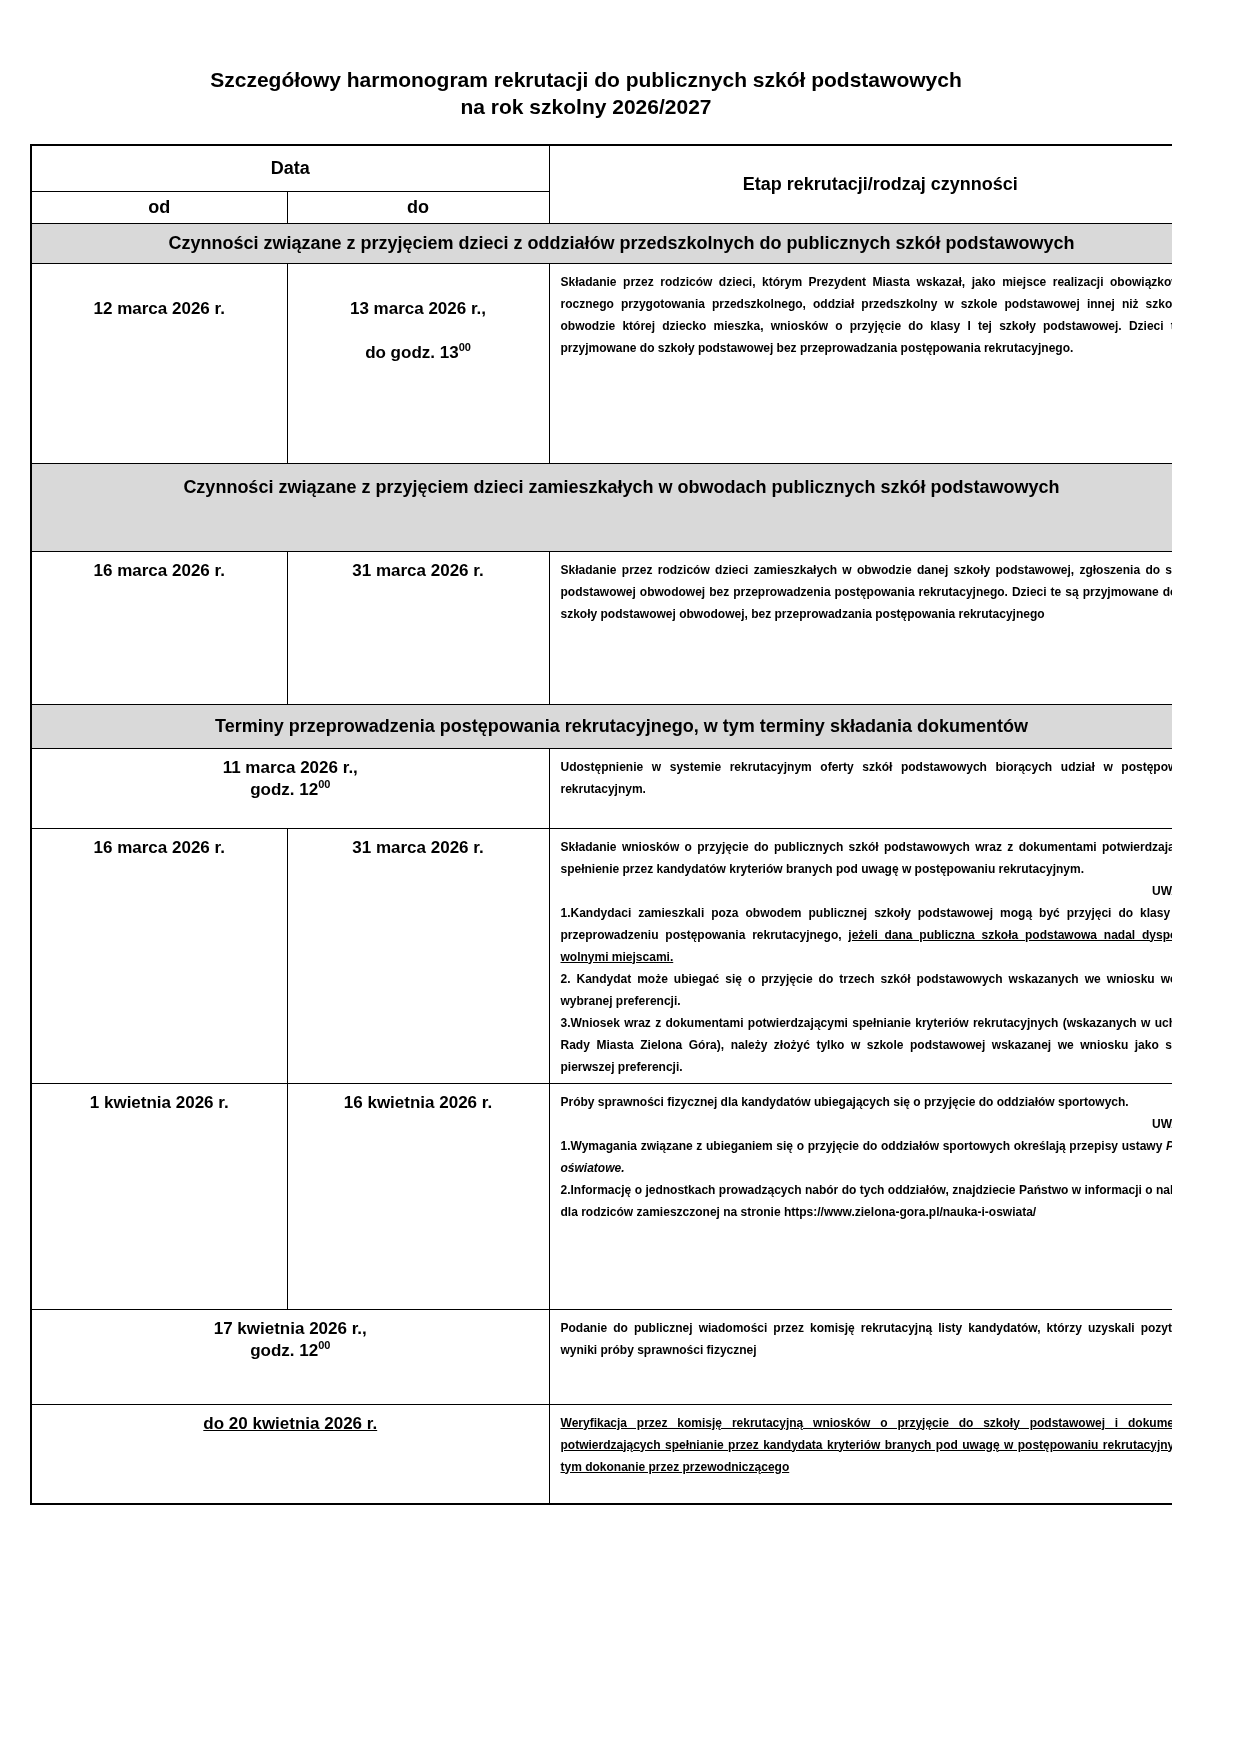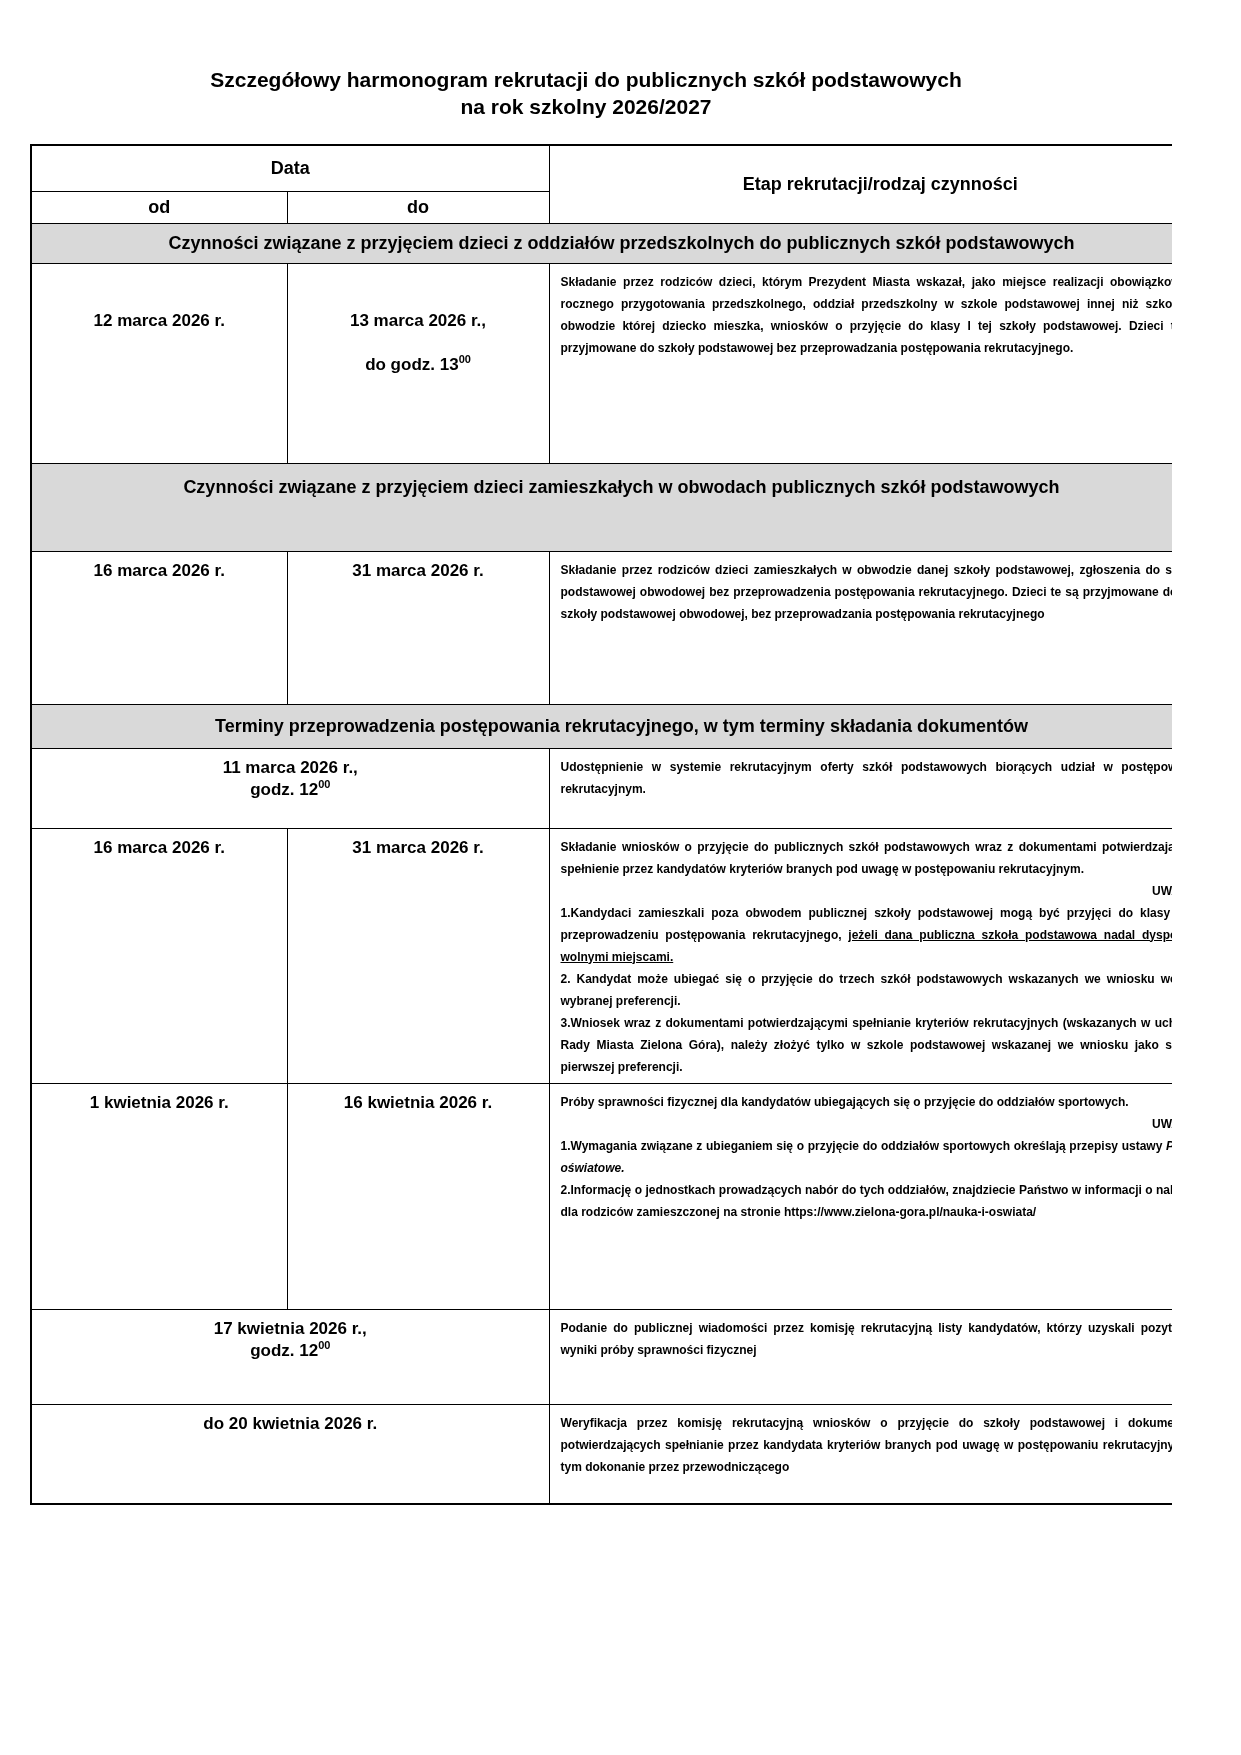--- a/index.html
+++ b/index.html
@@ -63,28 +63,28 @@
   .block.center { text-align: right; }
   td.date .block { text-align: center; }
   .block.gap { margin-top: 22px; }
   .sup { font-size: 11px; vertical-align: super; line-height: 0; }
   .u { text-decoration: underline; }
   .i { font-style: italic; }
 
   
   tbody tr:nth-child(1) td { height: 40px; }
   tbody tr:nth-child(2) td { height: 200px; }
-  tbody tr:nth-child(2) td.date { padding-top: 46px; }
+  tbody tr:nth-child(2) td.date { padding-top: 34px; }
   tbody tr:nth-child(3) td { height: 88px; vertical-align: top; padding-top: 12px; }
   tbody tr:nth-child(4) td { height: 153px; }
   tbody tr:nth-child(5) td { height: 44px; }
   tbody tr:nth-child(6) td { height: 80px; }
   tbody tr:nth-child(8) td { height: 226px; }
   tbody tr:nth-child(9) td { height: 95px; }
-  tbody tr:nth-child(10) td { height: 100px; }
+  tbody tr:nth-child(10) td { height: 100px; text-decoration: underline; }
 </style>
 </head>
 <body>
 
 <div class="page">
   <div class="doc-title">
     <div>Szczegółowy harmonogram rekrutacji do publicznych szkół podstawowych</div>
     <div>na rok szkolny 2026/2027</div>
   </div>
 

